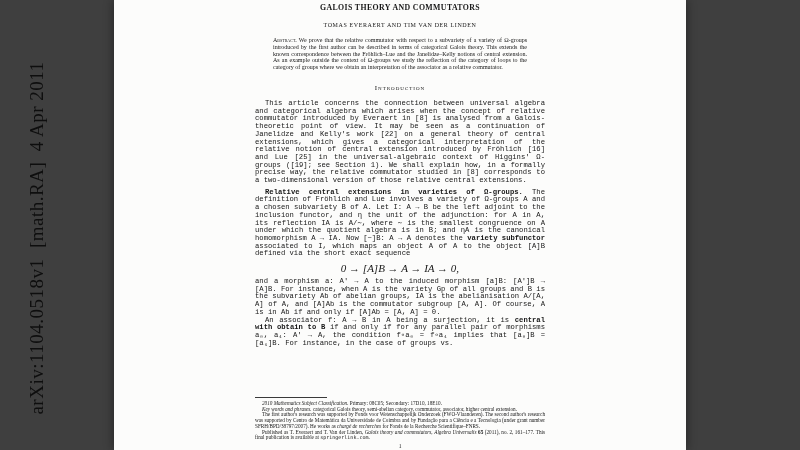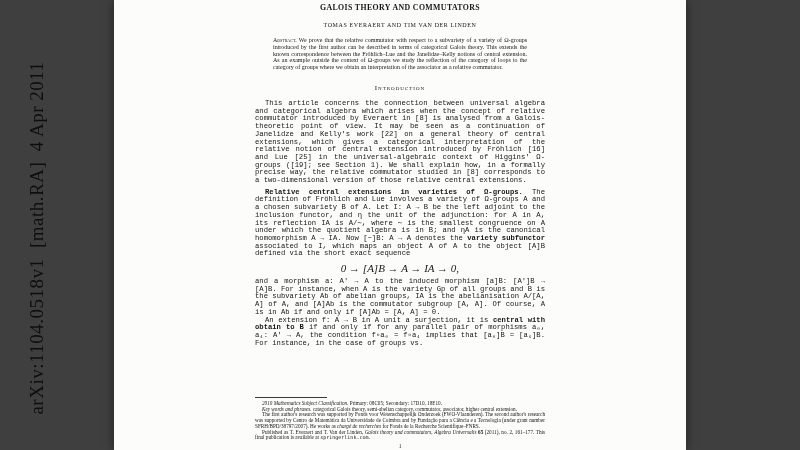--- a/index.html
+++ b/index.html
@@ -79,21 +79,21 @@
 
       <div class="para p2">
         <span class="b">Relative central extensions in varieties of Ω-groups.</span><span> The definition of Fröhlich and Lue involves a variety of Ω-groups A and a chosen subvariety B of A. Let I: A → B be the left adjoint to the inclusion functor, and η the unit of the adjunction: for A in A, its reflection IA is A/∼, where ∼ is the smallest congruence on A under which the quotient algebra is in B; and ηA is the canonical homomorphism A → IA. Now [−]B: A → A denotes the </span><span class="b">variety subfunctor</span><span> associated to I, which maps an object A of A to the object [A]B defined via the short exact sequence</span>
       </div>
 
       <div class="eq">0 → [A]B → A → IA → 0,</div>
 
       <div class="para">and a morphism a: A′ → A to the induced morphism [a]B: [A′]B → [A]B. For instance, when A is the variety Gp of all groups and B is the subvariety Ab of abelian groups, IA is the abelianisation A/[A, A] of A, and [A]Ab is the commutator subgroup [A, A]. Of course, A is in Ab if and only if [A]Ab = [A, A] = 0.</div>
 
       <div class="para p4">
-        <span>An extension f: A → B in A unit a surjection, it is </span><span class="b">central with obtain to B</span><span> if and only if for any parallel pair of morphisms a₀, a₁: A′ → A, the condition f∘a₀ = f∘a₁ implies that [a₀]B = [a₁]B. For instance, in the case of groups vs.</span>
+        <span>An associator f: A → B in A being a surjection, it is </span><span class="b">central with obtain to B</span><span> if and only if for any parallel pair of morphisms a₀, a₁: A′ → A, the condition f∘a₀ = f∘a₁ implies that [a₀]B = [a₁]B. For instance, in the case of groups vs.</span>
       </div>
 
       <div class="fnarea">
         <div class="fnrule"></div>
 
         <div class="fn">
           <span class="i">2010 Mathematics Subject Classification.</span><span> Primary: 08C05; Secondary: 17D10, 18E10.</span>
         </div>
 
         <div class="fn">

